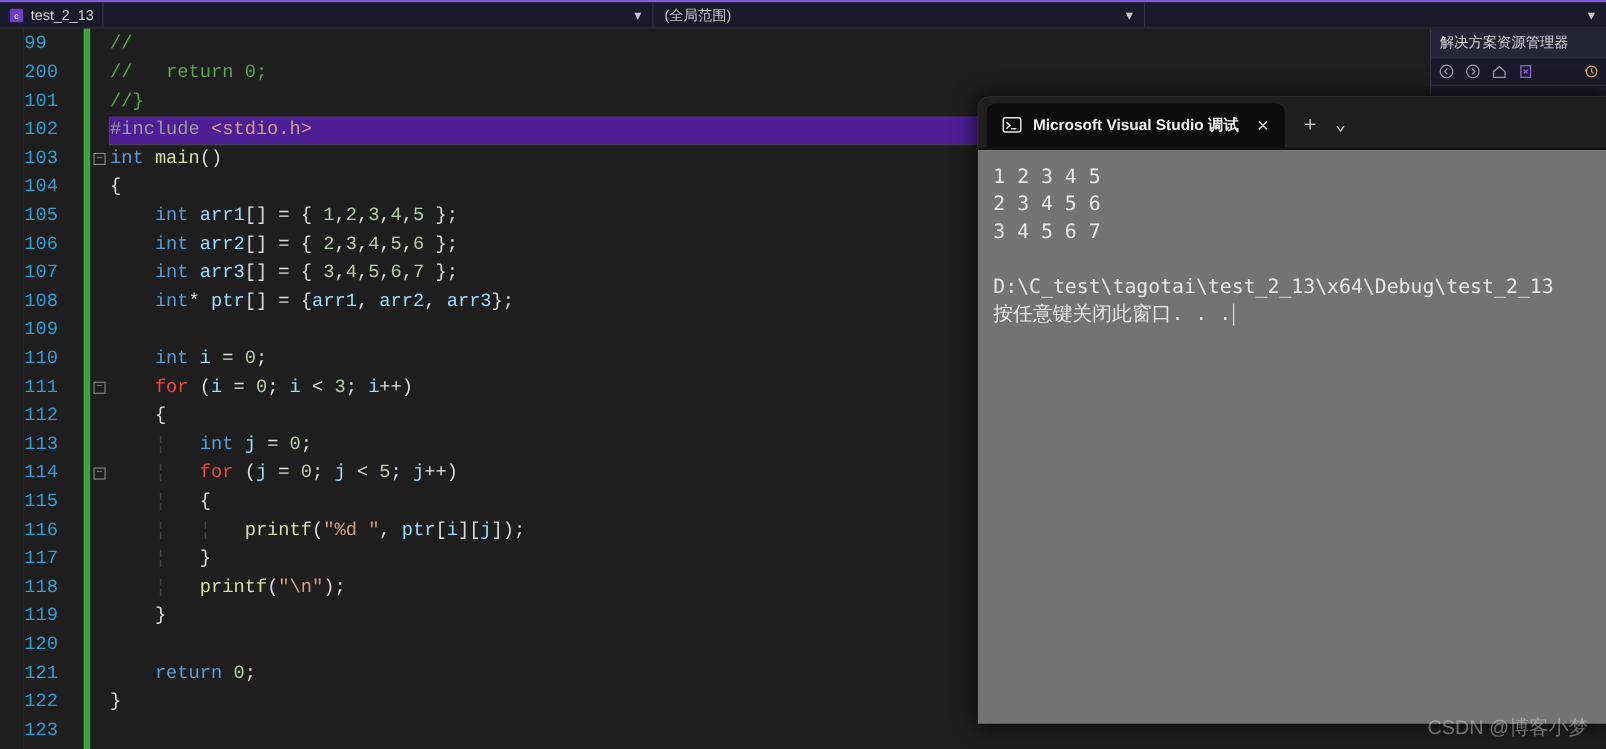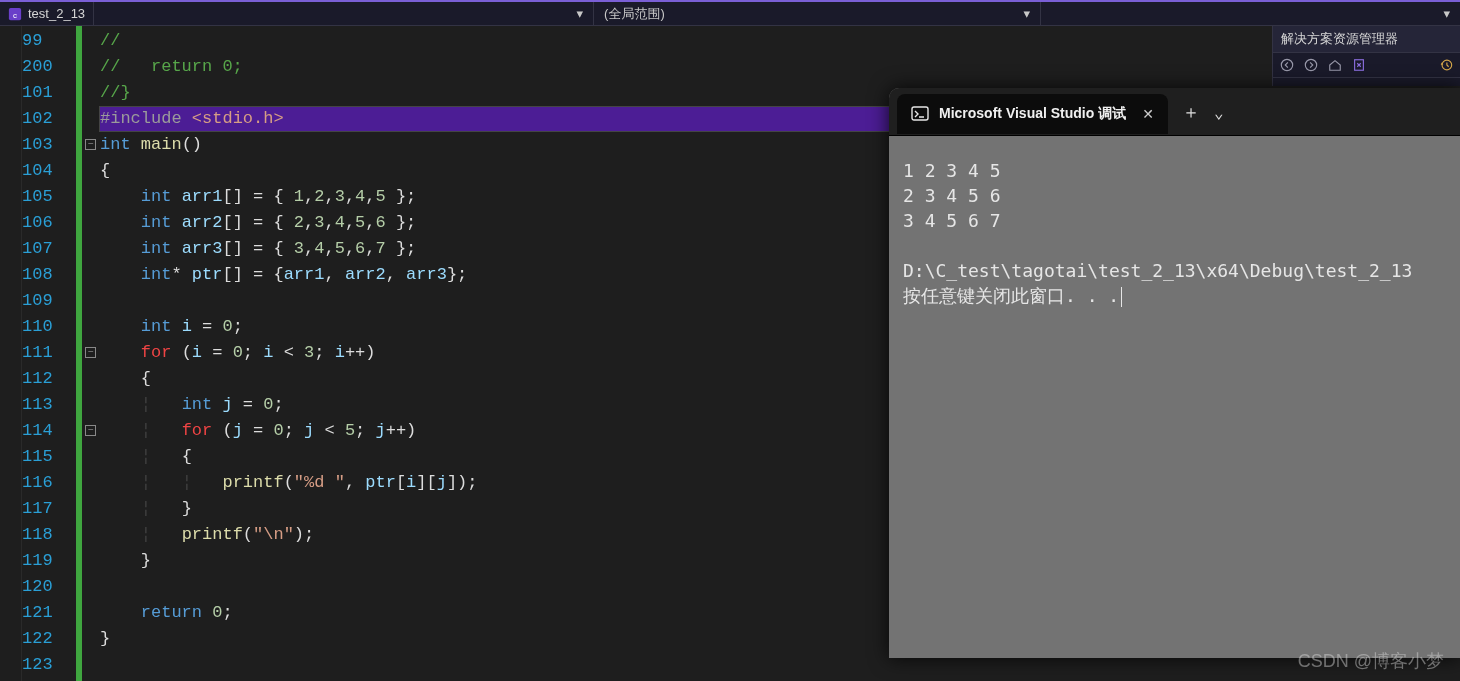--- a/index.html
+++ b/index.html
@@ -122,21 +122,21 @@
   .c-func    { color: #dcdcaa; }
   .c-punc    { color: #dcdcdc; }
   .c-flow    { color: #ef4444; }
   .indent-guide { color: #404040; }
 
   
   .solution-panel {
     position: absolute;
     top: 26px;
     right: 0;
-    width: 188px;
+    width: 160px;
     height: 60px;
     background: #1a1a2a;
     border-left: 1px solid #333344;
     font-family: "Microsoft YaHei", sans-serif;
     font-size: 13px;
   }
   .solution-title {
     padding: 4px 8px;
     color: #d6d6d6;
     background: #252538;
@@ -192,21 +192,21 @@
     color: #f0f0f0;
   }
   .console-tab .term-icon { width:18px; height:18px; }
   .console-tab .close-x { margin-left: 6px; font-weight:normal; color:#ccc; }
   .console-actions {
     display:flex; align-items:center; gap: 14px;
     margin-left: 14px; margin-top: 12px;
     color: #ddd;
   }
   .console-body {
-    padding: 22px 14px;
+    padding: 12px 14px;
     font-size: 18px;
     line-height: 25px;
     white-space: pre;
   }
   .cursor-blink {
     display:inline-block;
     width: 1px; height: 20px;
     background: #e6e6e6;
     vertical-align: middle;
     margin-left: 2px;

